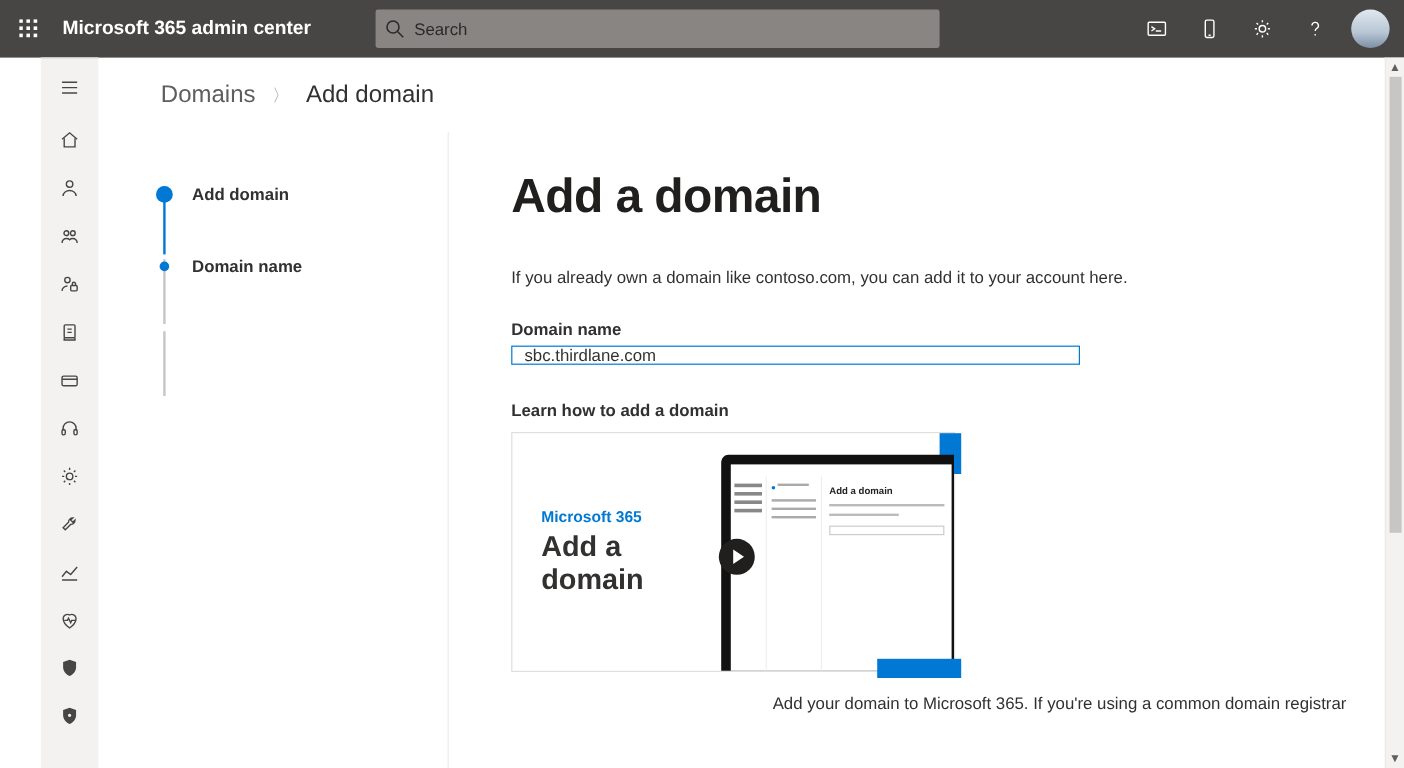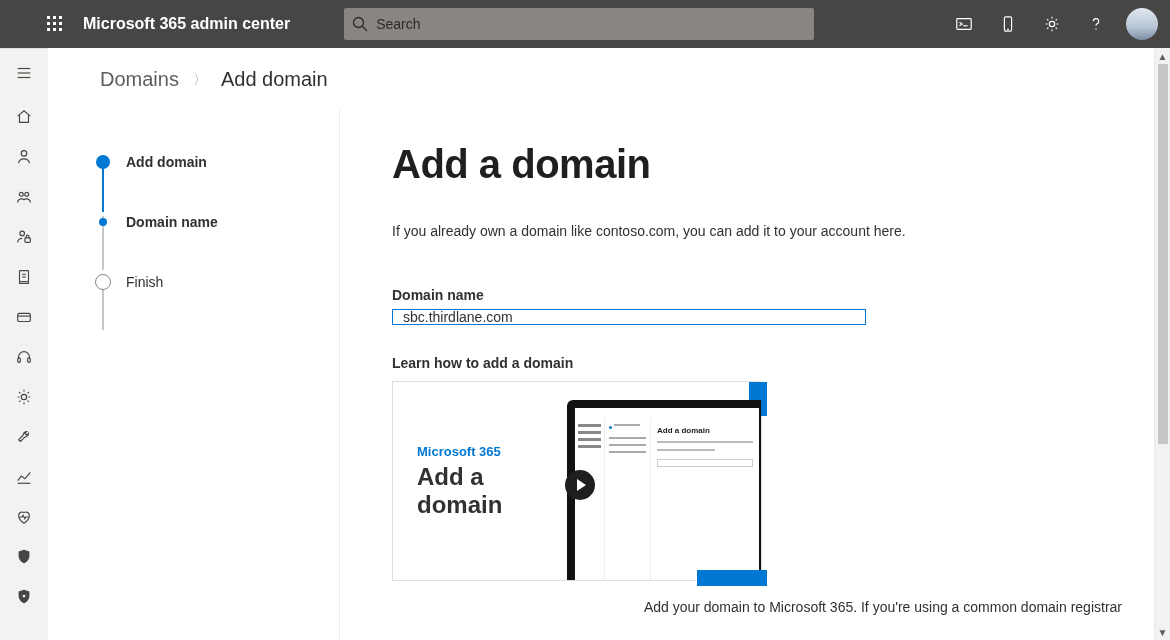--- a/index.html
+++ b/index.html
@@ -1,37 +1,37 @@
 <!DOCTYPE html>
 <html><head>
 <meta charset="utf-8">
 <style>
   * { box-sizing: border-box; margin: 0; padding: 0; }
   body { font-family: "Segoe UI", -apple-system, sans-serif; font-size: 14px; color: #323130; overflow: hidden; }
   .app { width: 1170px; height: 640px; display: flex; flex-direction: column; background: #fff; position: relative; }
 
   
-  .header { height: 48px; background: #484644; display: flex; align-items: center; color: #fff; padding-left: 31px; }
+  .header { height: 48px; background: #484644; display: flex; align-items: center; color: #fff; }
   .waffle { width: 48px; height: 48px; display: flex; align-items: center; justify-content: center; cursor: pointer; }
   .waffle svg { width: 16px; height: 16px; fill: #fff; }
   .app-title { font-size: 16px; font-weight: 600; padding: 0 14px 0 4px; white-space: nowrap; }
   .search-wrap { flex: 0 0 470px; margin-left: 40px; }
   .search-box { height: 32px; background: #888583; border-radius: 2px; display: flex; align-items: center; padding: 0 8px; }
   .search-box svg { width: 16px; height: 16px; fill: #2a2a2a; margin-right: 8px; flex: none; }
   .search-box input { flex: 1; background: transparent; border: none; outline: none; color: #2a2a2a; font-size: 14px; }
   .search-box input::placeholder { color: #2a2a2a; }
   .header-spacer { flex: 1; }
   .header-icons { display: flex; align-items: center; padding-right: 4px; }
   .hicon { width: 44px; height: 48px; display: flex; align-items: center; justify-content: center; cursor: pointer; }
   .hicon svg { width: 18px; height: 18px; fill: none; stroke: #fff; stroke-width: 1.3; }
   .hicon svg .f { fill:#fff; stroke:none; }
   .avatar { width: 32px; height: 32px; border-radius: 50%; background: linear-gradient(180deg,#e0e8f0 0%, #b8c5d4 60%, #7d8fa6 100%); margin: 0 8px; }
 
   
-  .body { flex: 1; display: flex; min-height: 0; }
+  .body { flex: 1; display: flex; min-height: 0; padding-left: 34px; }
 
   
   .rail { width: 48px; background: #f3f2f1; border-top: 1px solid #e1dfdd; display: flex; flex-direction: column; align-items: center; padding-top: 0; }
   .rail-btn { width: 48px; height: 40px; display: flex; align-items: center; justify-content: center; cursor: pointer; }
   .rail-btn svg { width: 18px; height: 18px; fill: none; stroke: #484644; stroke-width: 1.3; }
   .rail-btn svg .f { fill:#484644; stroke:none; }
   .rail-hamburger { height: 48px; border-bottom: none; }
 
   
   .content { flex: 1; display: flex; flex-direction: column; min-height: 0; position: relative; }
@@ -48,21 +48,21 @@
   .step .dot.small { width: 8px; height: 8px; margin-left: 3px; margin-right: 19px; }
   .step .dot.hollow { width: 16px; height: 16px; background: #fff; border: 1px solid #8a8886; margin-left:-1px; margin-right:15px; }
   .step .label { font-size: 14px; }
   .step.active .label { font-weight: 600; }
   .step.done .label { font-weight: 600; }
   .steps .line { position: absolute; left: 6px; width: 2px; background: #c8c6c4; z-index: 1; }
   .steps .line.blue { background: #0078d4; }
 
   .main-col { flex: 1; padding: 32px 48px 0 52px; overflow: auto; min-height:0; }
   .main-col h1 { font-size: 40px; font-weight: 700; color: #201f1e; margin-bottom: 36px; letter-spacing: -0.5px; }
-  .lead { color: #323130; margin-bottom: 48px; }
+  .lead { color: #323130; margin-bottom: 27px; }
   .field-label { font-weight: 600; margin-bottom: 6px; }
   .text-input { width: 474px; height: 16px; border: 1px solid #0078d4; padding: 0 10px; font-size: 14px; outline: none; font-family: inherit; color: #323130; }
   .section-label { font-weight: 600; margin-top: 30px; margin-bottom: 10px; }
   .video-card { width: 370px; height: 200px; border: 1px solid #e1dfdd; position: relative; display:flex; align-items:center; cursor:pointer; }
   .video-left { flex: 0 0 170px; padding: 0 0 0 24px; }
   .video-left .brand { color:#0078d4; font-size:13px; font-weight:600; }
   .video-left .title { font-size:24px; font-weight:700; line-height:1.15; margin-top:4px; }
   .video-right { flex:1; height:100%; position:relative; overflow:hidden; }
   .device { position:absolute; top:18px; bottom:-6px; right:-6px; width:200px; background:#111; border-radius:6px 6px 0 0; padding:8px 8px 0 8px; }
   .screen { width:100%; height:100%; background:#fff; display:flex; font-size:6px; color:#555; }
@@ -257,24 +257,20 @@
             <div class="line" style="top:70px; height:54px;"></div>
             <div class="line" style="top:130px; height:54px;"></div>
 
             <div class="step done">
               <div class="dot"></div>
               <div class="label">Add domain</div>
             </div>
             <div class="step active">
               <div class="dot small"></div>
               <div class="label">Domain name</div>
-            </div>
-            <div class="step">
-              <div class="dot hollow"></div>
-              <div class="label">Finish</div>
             </div>
           </div>
         </div>
 
         <div class="main-col">
           <h1>Add a domain</h1>
           <div class="lead">If you already own a domain like contoso.com, you can add it to your account here.</div>
           <div class="field-label">Domain name</div>
           <input class="text-input" value="sbc.thirdlane.com" style="">
           <div class="section-label">Learn how to add a domain</div>

